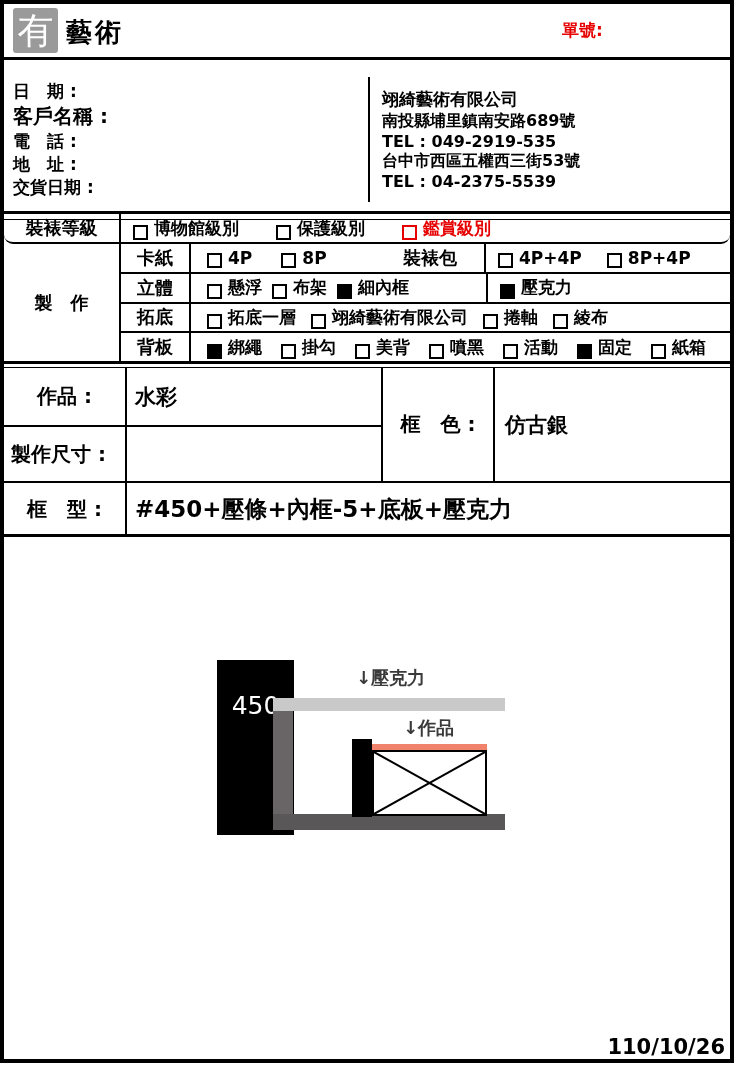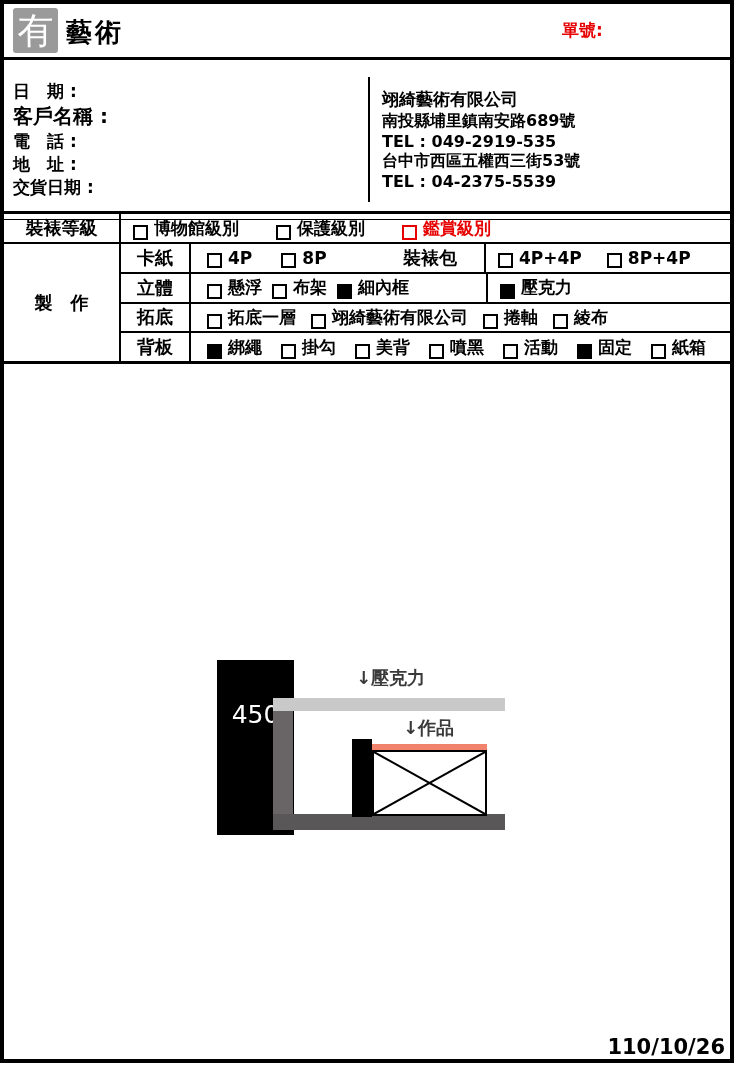--- a/index.html
+++ b/index.html
@@ -22,21 +22,21 @@
         padding:3px 0 3px 9px;box-sizing:border-box;}
   .cust-right{flex:1;display:flex;flex-direction:column;justify-content:space-around;padding:3px 16px 3px 12px;box-sizing:border-box;}
   .f-label{font-size:17px;font-weight:700;white-space:pre;}
   .f-label.big{font-size:20px;}
   .co-line{font-size:16px;font-weight:600;white-space:pre;}
   .co-line.name{font-size:17px;}
 
   
   .sec-table{position:absolute;left:0;top:207px;width:726px;height:153px;border-top:3px solid #000;border-bottom:3px solid #000;
         box-sizing:border-box;display:flex;flex-direction:column;}
-  .grade-row{height:30px;border-bottom:2px solid #000;display:flex;box-sizing:border-box;}
+  .grade-row{height:30px;border-bottom:2px solid #000;display:flex;box-sizing:border-box;border-radius:9px;}
   .label-cell{width:117px;border-right:2px solid #000;display:flex;align-items:center;justify-content:center;
         font-size:18px;font-weight:700;white-space:pre;box-sizing:border-box;flex:none;}
   .prod-block{flex:1;display:flex;}
   .prod-rows{flex:1;display:flex;flex-direction:column;}
   .prow{flex:1;border-bottom:2px solid #000;display:flex;box-sizing:border-box;}
   .prow:last-child{border-bottom:none;}
   .sub{width:70px;border-right:2px solid #000;display:flex;align-items:center;justify-content:center;
         font-size:18px;font-weight:700;box-sizing:border-box;flex:none;}
   .zone{display:flex;align-items:center;box-sizing:border-box;}
   .midcell{width:110px;border-right:2px solid #000;display:flex;align-items:center;justify-content:center;
@@ -61,21 +61,21 @@
   .cell-left{display:flex;align-items:center;}
   .art-label{font-size:20px;font-weight:700;white-space:pre;}
   .art-value{font-size:21px;font-weight:600;white-space:pre;}
   .ft-value{font-size:23px;font-weight:600;white-space:pre;}
   .vline{background:#000;width:2px;}
   .hline{background:#000;height:2px;}
 
   
   .sec-diagram{position:absolute;left:0;top:536px;width:726px;height:519px;}
   .d-blackbar{position:absolute;left:213px;top:120px;width:77px;height:175px;background:#000;color:#fff;
-        font-size:25px;text-align:center;line-height:1;padding-top:42px;box-sizing:border-box;}
+        font-size:25px;text-align:center;line-height:1;padding-top:33px;box-sizing:border-box;}
   .d-darkstrip{position:absolute;left:269px;top:171px;width:20px;height:106px;background:#696566;}
   .d-lightbar{position:absolute;left:269px;top:158px;width:232px;height:13px;background:#c9c9c9;}
   .d-bottombar{position:absolute;left:269px;top:274px;width:232px;height:16px;background:#595757;}
   .d-innerblack{position:absolute;left:348px;top:199px;width:20px;height:78px;background:#000;}
   .d-orange{position:absolute;left:368px;top:204px;width:115px;height:7px;background:#f1826b;}
   .d-artbox{position:absolute;left:368px;top:210px;width:115px;height:66px;background:#fff;border:2px solid #000;box-sizing:border-box;}
   .d-lbl{position:absolute;font-size:18px;font-weight:600;color:#3a3a3a;white-space:nowrap;}
   .d-lbl.acrylic{left:352px;top:126px;}
   .d-lbl.art{left:399px;top:176px;}
   .doc-date{position:absolute;right:5px;bottom:0px;font-size:21px;font-weight:600;}
@@ -237,20 +237,37 @@
                   <span class="cb"></span>
                   <span>紙箱</span>
                 </span>
             </div>
           </div>
 
         </div>
       </div>
     </div>
 
+    <div class="sec-art">
+      <div class="abs cell-center art-label" style="left:0;top:0;width:121px;height:57px;">作品 :</div>
+      <div class="abs cell-left art-value" style="left:123px;top:0;width:254px;height:57px;padding-left:8px;">水彩</div>
+      <div class="abs hline" style="left:0;top:57px;width:377px;"></div>
+      <div class="abs cell-left art-label" style="left:0;top:59px;width:121px;height:54px;padding-left:7px;">製作尺寸 :</div>
+      <div class="abs cell-left art-value" style="left:123px;top:59px;width:254px;height:54px;padding-left:8px;"></div>
+      <div class="abs vline" style="left:121px;top:0;height:57px;"></div>
+      <div class="abs vline" style="left:121px;top:59px;height:54px;"></div>
+      <div class="abs vline" style="left:377px;top:0;height:113px;"></div>
+      <div class="abs cell-center art-label" style="left:379px;top:0;width:110px;height:113px;">框　色 :</div>
+      <div class="abs vline" style="left:489px;top:0;height:113px;"></div>
+      <div class="abs cell-left art-value" style="left:491px;top:0;width:235px;height:113px;padding-left:10px;">仿古銀</div>
+      <div class="abs hline" style="left:0;top:113px;width:726px;"></div>
+      <div class="abs cell-center art-label" style="left:0;top:115px;width:121px;height:52px;">框　型 :</div>
+      <div class="abs vline" style="left:121px;top:115px;height:52px;"></div>
+      <div class="abs cell-left ft-value" style="left:123px;top:115px;width:600px;height:52px;padding-left:8px;">#450+壓條+內框-5+底板+壓克力</div>
+    </div>
 
     <div class="sec-diagram">
       <div class="d-blackbar">
         <span>450</span>
       </div>
       <div class="d-darkstrip"></div>
       <div class="d-lightbar"></div>
       <div class="d-bottombar"></div>
       <div class="d-innerblack"></div>
       <div class="d-orange"></div>

